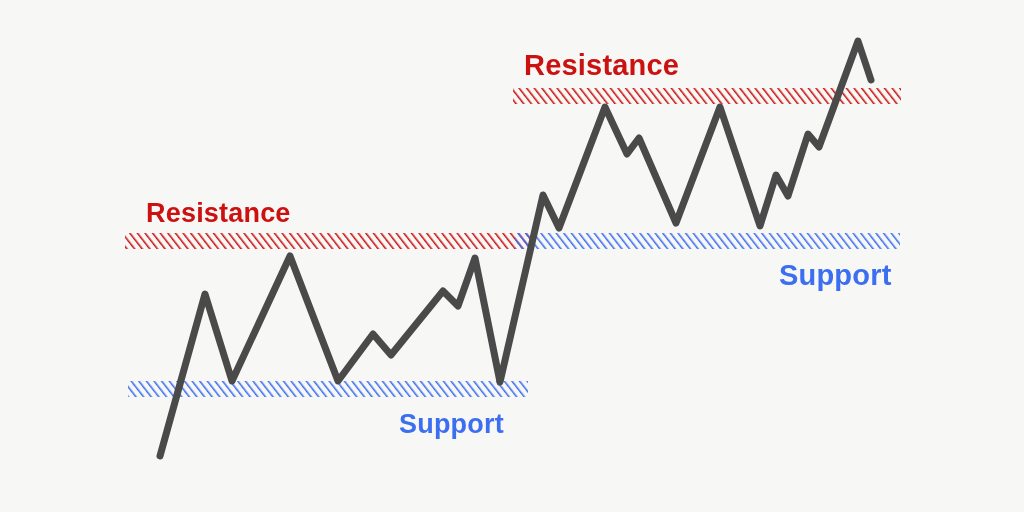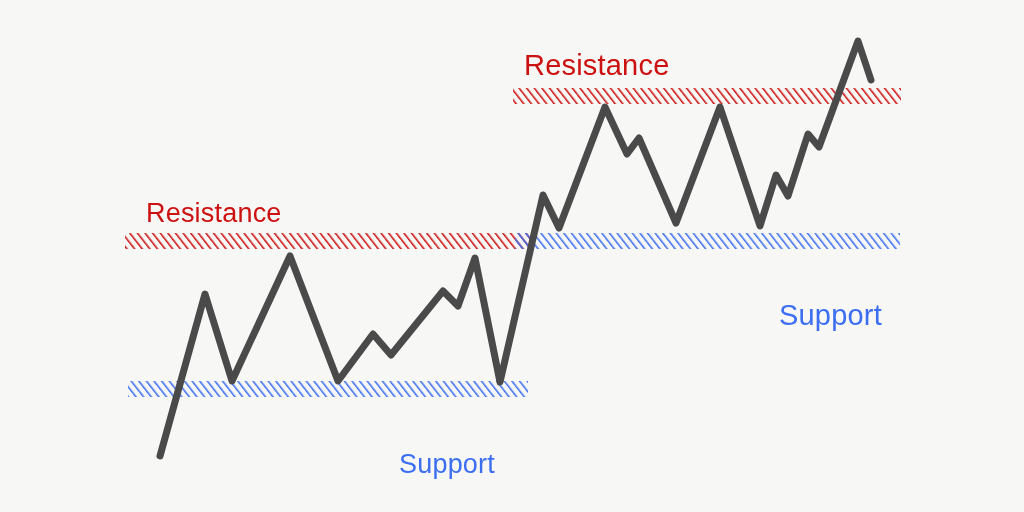--- a/index.html
+++ b/index.html
@@ -20,27 +20,27 @@
     left: 0;
     top: 0;
     width: 1024px;
     height: 512px;
     display: block;
   }
   .zone-label {
     position: absolute;
     font-family: "Liberation Sans", sans-serif;
     font-size: 27px;
-    font-weight: 400;
+    font-weight: 700;
     letter-spacing: 0.2px;
     white-space: nowrap;
     line-height: 1;
   }
   .label-resistance { color: #cc1111; }
-  .label-support    { color: #3b6ef0; margin-top: 40px; }
+  .label-support    { color: #3b6ef0; }
 
   #label-resistance-lower { left: 146px; top: 200px; }
   #label-support-lower    { left: 399px; top: 411px; }
   #label-resistance-upper { left: 524px; top: 51px;  font-size: 29px; }
   #label-support-upper    { left: 779px; top: 261px; font-size: 29px; }
 </style>
 </head>
 <body>
 
 <div id="stage" style="background: rgb(247, 247, 245);">

